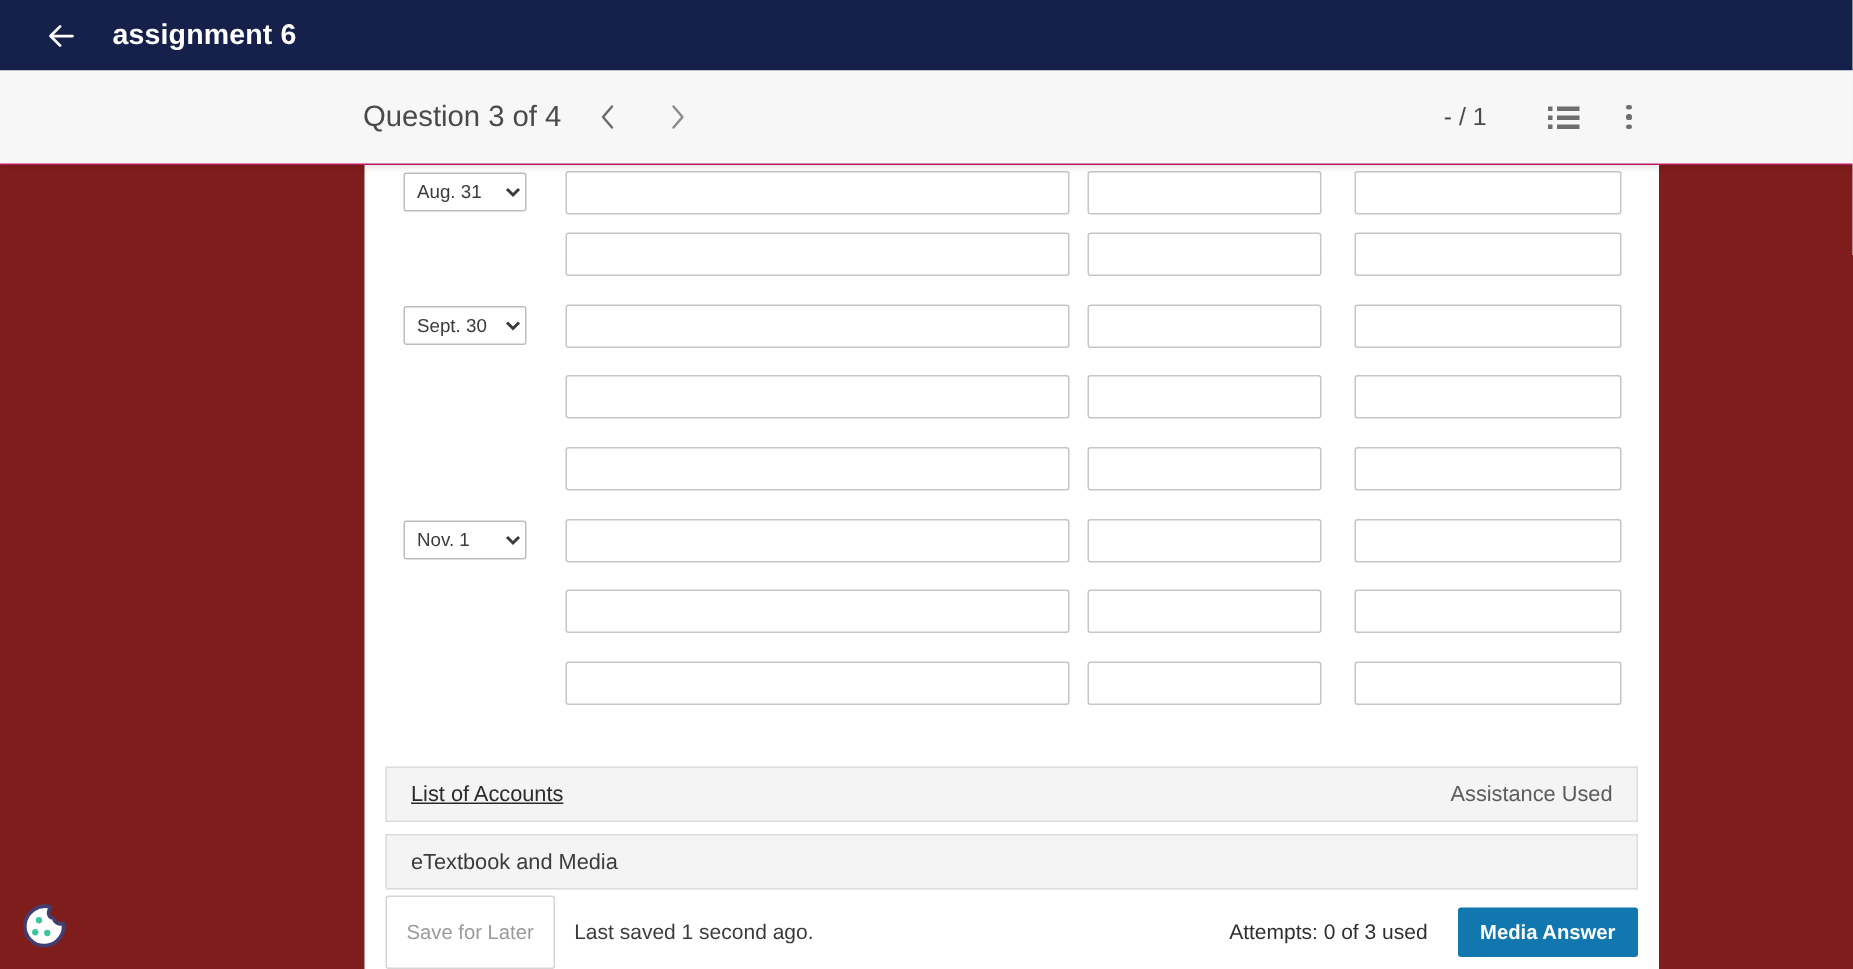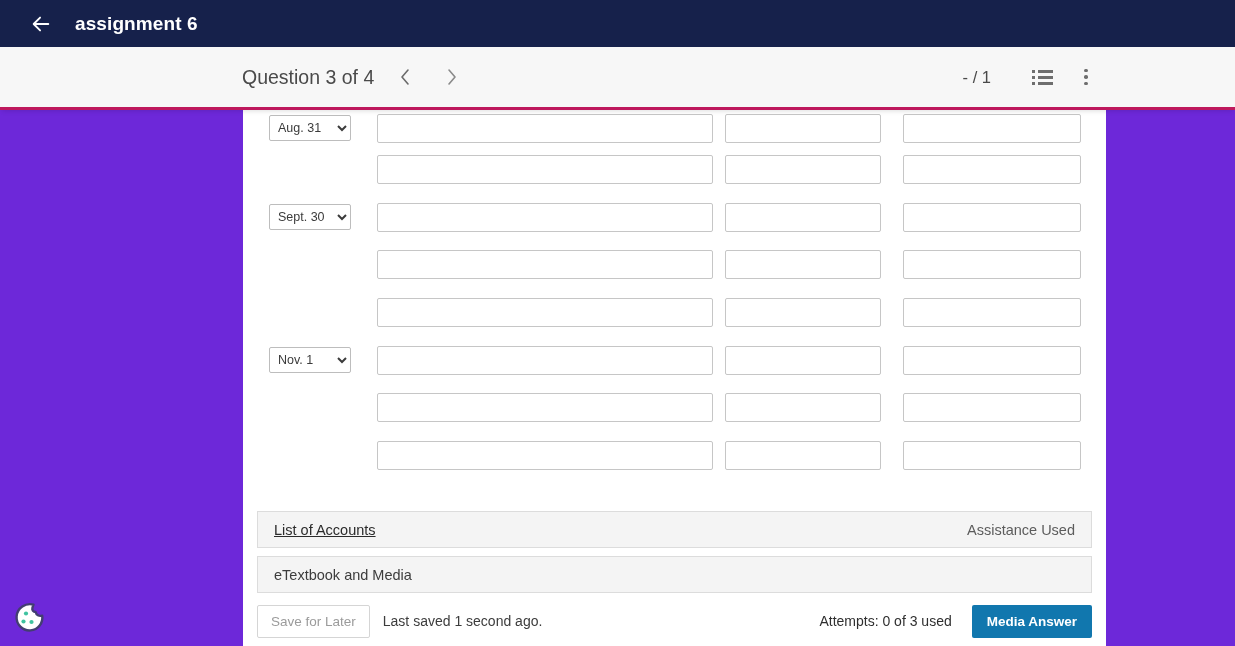--- a/index.html
+++ b/index.html
@@ -31,21 +31,21 @@
     font-weight: bold;
     margin-left: 21px;
     letter-spacing: .1px;
   }
 
   
   .qbar {
     position: absolute; top: 47px; left: 0;
     width: 1235px; height: 63px;
     background: #f7f7f7;
-    border-bottom: 3px solid #be185d;
+    border-bottom: 1px solid #be185d;
     box-shadow: 0 3px 5px -2px rgba(0,0,0,.13);
     display: flex; align-items: center;
     z-index: 20;
   }
   .qbar-left { display: flex; align-items: center; margin-left: 242px; }
   .qbar-title {
     font-size: 19.5px; color: #4a4a4a; font-weight: normal;
     white-space: nowrap;
   }
   .nav-chev {
@@ -75,21 +75,21 @@
     width: 3px; height: 3px; background: #6e6e6e;
   }
   .list-icon .bar { width: 15px; height: 3px; background: #6e6e6e; }
   .dots { display: flex; flex-direction: column; gap: 3px; align-items: center; }
   .dots span { width: 3.5px; height: 3.5px; background: #6e6e6e; border-radius: 50%; }
 
   
   .page {
     position: absolute; top: 110px; left: 0;
     width: 1235px; height: 536px;
-    background: #6d28d9;
+    background: #7f1d1d;
     overflow: hidden;
   }
   .card {
     position: absolute; left: 243px; top: 0;
     width: 863px; min-height: 536px;
     background: #ffffff;
   }
 
   
   .grid {
@@ -150,21 +150,21 @@
   }
 
   
   .actions {
     display: flex; align-items: center;
     padding: 0 14px;
     margin-top: 10px;
     height: 36px;
   }
   .save-later {
-    height: 33px;
+    height: 49px;
     padding: 0 13px;
     border: 1px solid #d5d5d5;
     background: #ffffff;
     color: #9b9b9b;
     font-family: "Liberation Sans", sans-serif;
     font-size: 13.5px;
     border-radius: 2px;
     cursor: default;
   }
   .saved-text {

